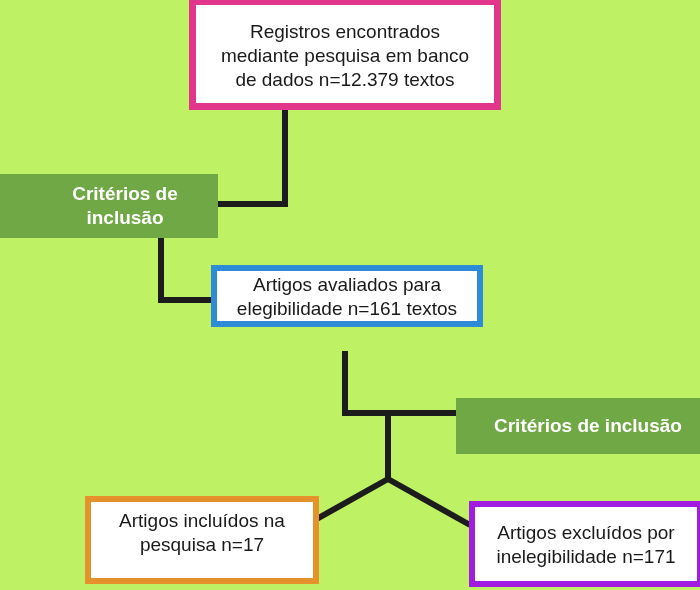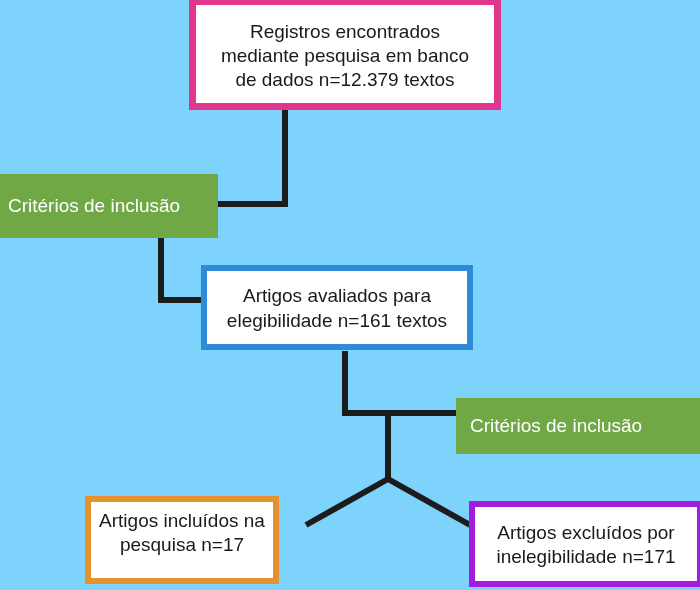--- a/index.html
+++ b/index.html
@@ -8,21 +8,21 @@
     padding: 0;
     background: #ffffff;
   }
   body {
     font-family: "Liberation Sans", sans-serif;
   }
   #diagram-root {
     position: relative;
     width: 700px;
     height: 590px;
-    background: #7dd3fc;
+    background: #bef264;
     overflow: hidden;
   }
   #connector-layer {
     position: absolute;
     left: 0;
     top: 0;
     width: 700px;
     height: 590px;
     pointer-events: none;
   }
@@ -47,46 +47,47 @@
     line-height: 1.28;
   }
   .text-dark {
     color: #1a1a1a;
     font-size: 19px;
     font-weight: 400;
   }
   .text-light {
     color: #ffffff;
     font-size: 19px;
-    font-weight: normal;
+    font-weight: bold;
+    margin-left: 24px;
   }
 
   
   #node-records {
     left: 189px; top: -2px; width: 312px; height: 112px;
     border-width: 7px;
     padding: 4px 10px 0 10px;
   }
   #node-inclusion {
     left: -4px; top: 174px; width: 222px; height: 64px;
     padding-left: 12px;
     justify-content: flex-start;
   }
   #node-eligibility {
-    left: 201px; top: 265px; width: 272px; height: 85px;
+    left: 211px; top: 265px; width: 272px; height: 62px;
     border-width: 6px;
     padding: 2px 8px 0 8px;
   }
   #node-exclusion {
     left: 456px; top: 398px; width: 246px; height: 56px;
     padding-left: 14px;
     justify-content: flex-start;
   }
   #node-included {
-    left: 85px; top: 496px; width: 194px; height: 88px;
+    left: 85px; top: 496px; width: 234px; height: 88px;
     border-width: 6px;
     padding: 2px 8px 16px 8px;
   }
   #node-excluded {
     left: 469px; top: 501px; width: 234px; height: 86px;
     border-width: 6px;
     padding: 2px 8px 0 8px;
   }
 </style>
 </head>

